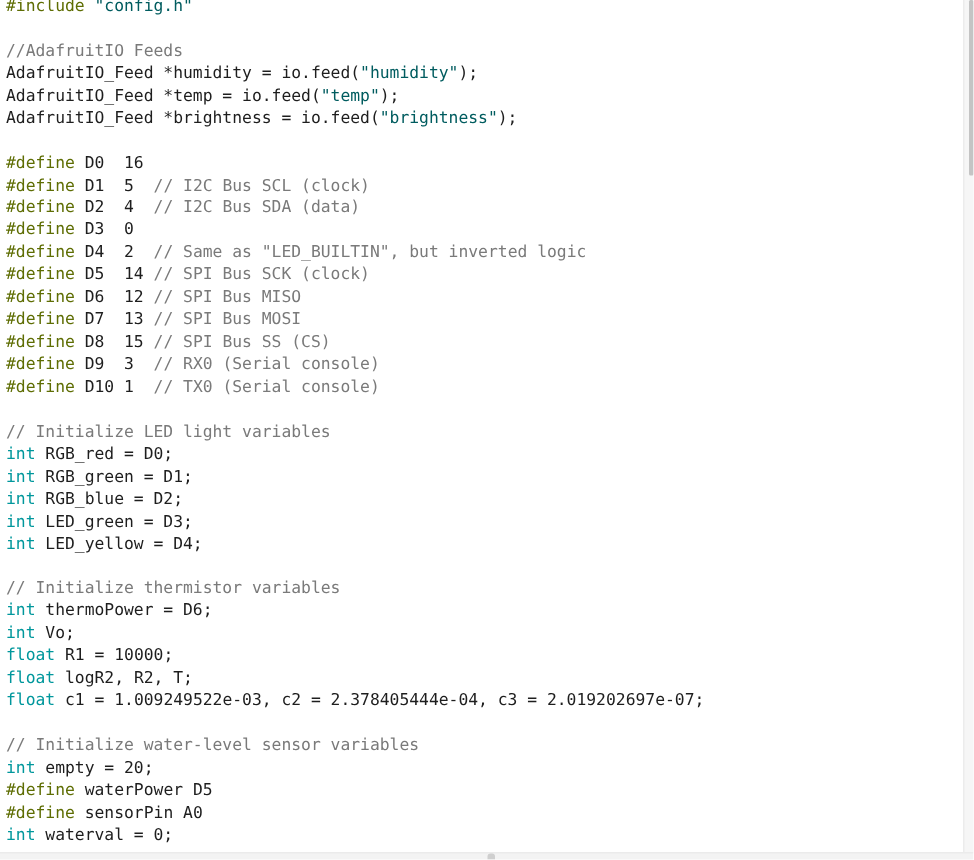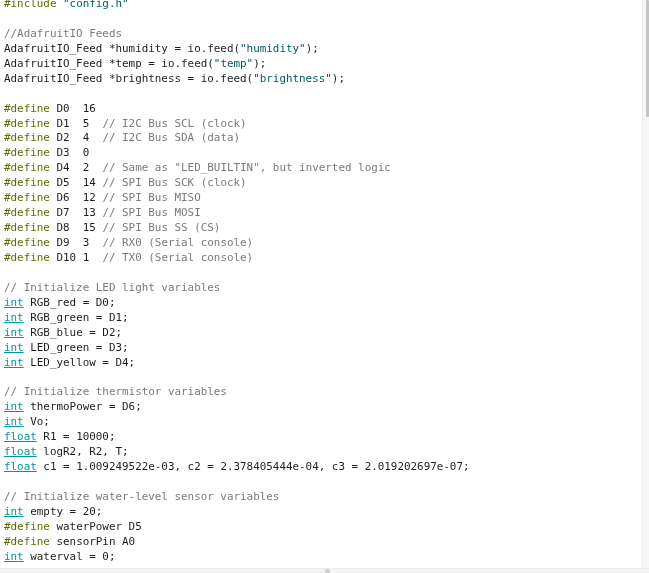--- a/index.html
+++ b/index.html
@@ -12,21 +12,21 @@
     position: absolute; left: 0; top: 0; width: 642px; height: 568px;
     background: #ffffff; overflow: hidden;
   }
   .code {
     position: absolute; left: 4px; top: -3px;
     font-size: 10.9px; line-height: 14.94px; color: #1e1e1e;
     white-space: pre; letter-spacing: 0;
   }
   .line { height: 14.94px; }
   .kw-pre { color: #5e6d03; }
-  .kw-type { color: #00979c; text-decoration: underline; }
+  .kw-type { color: #00979c; }
   .str { color: #005c5f; }
   .cmt { color: #7a7a7a; }
   .ident { color: #1e1e1e; }
   .bottom-strip {
     position: absolute; left: 0; top: 568px; width: 649px; height: 5px;
     background: #f3f3f3; border-top: 1px solid #ebebeb;
   }
   .vscroll-track {
     position: absolute; left: 642px; top: 0; width: 7px; height: 568px;
     background: #f6f6f6; border-left: 1px solid #ececec;

